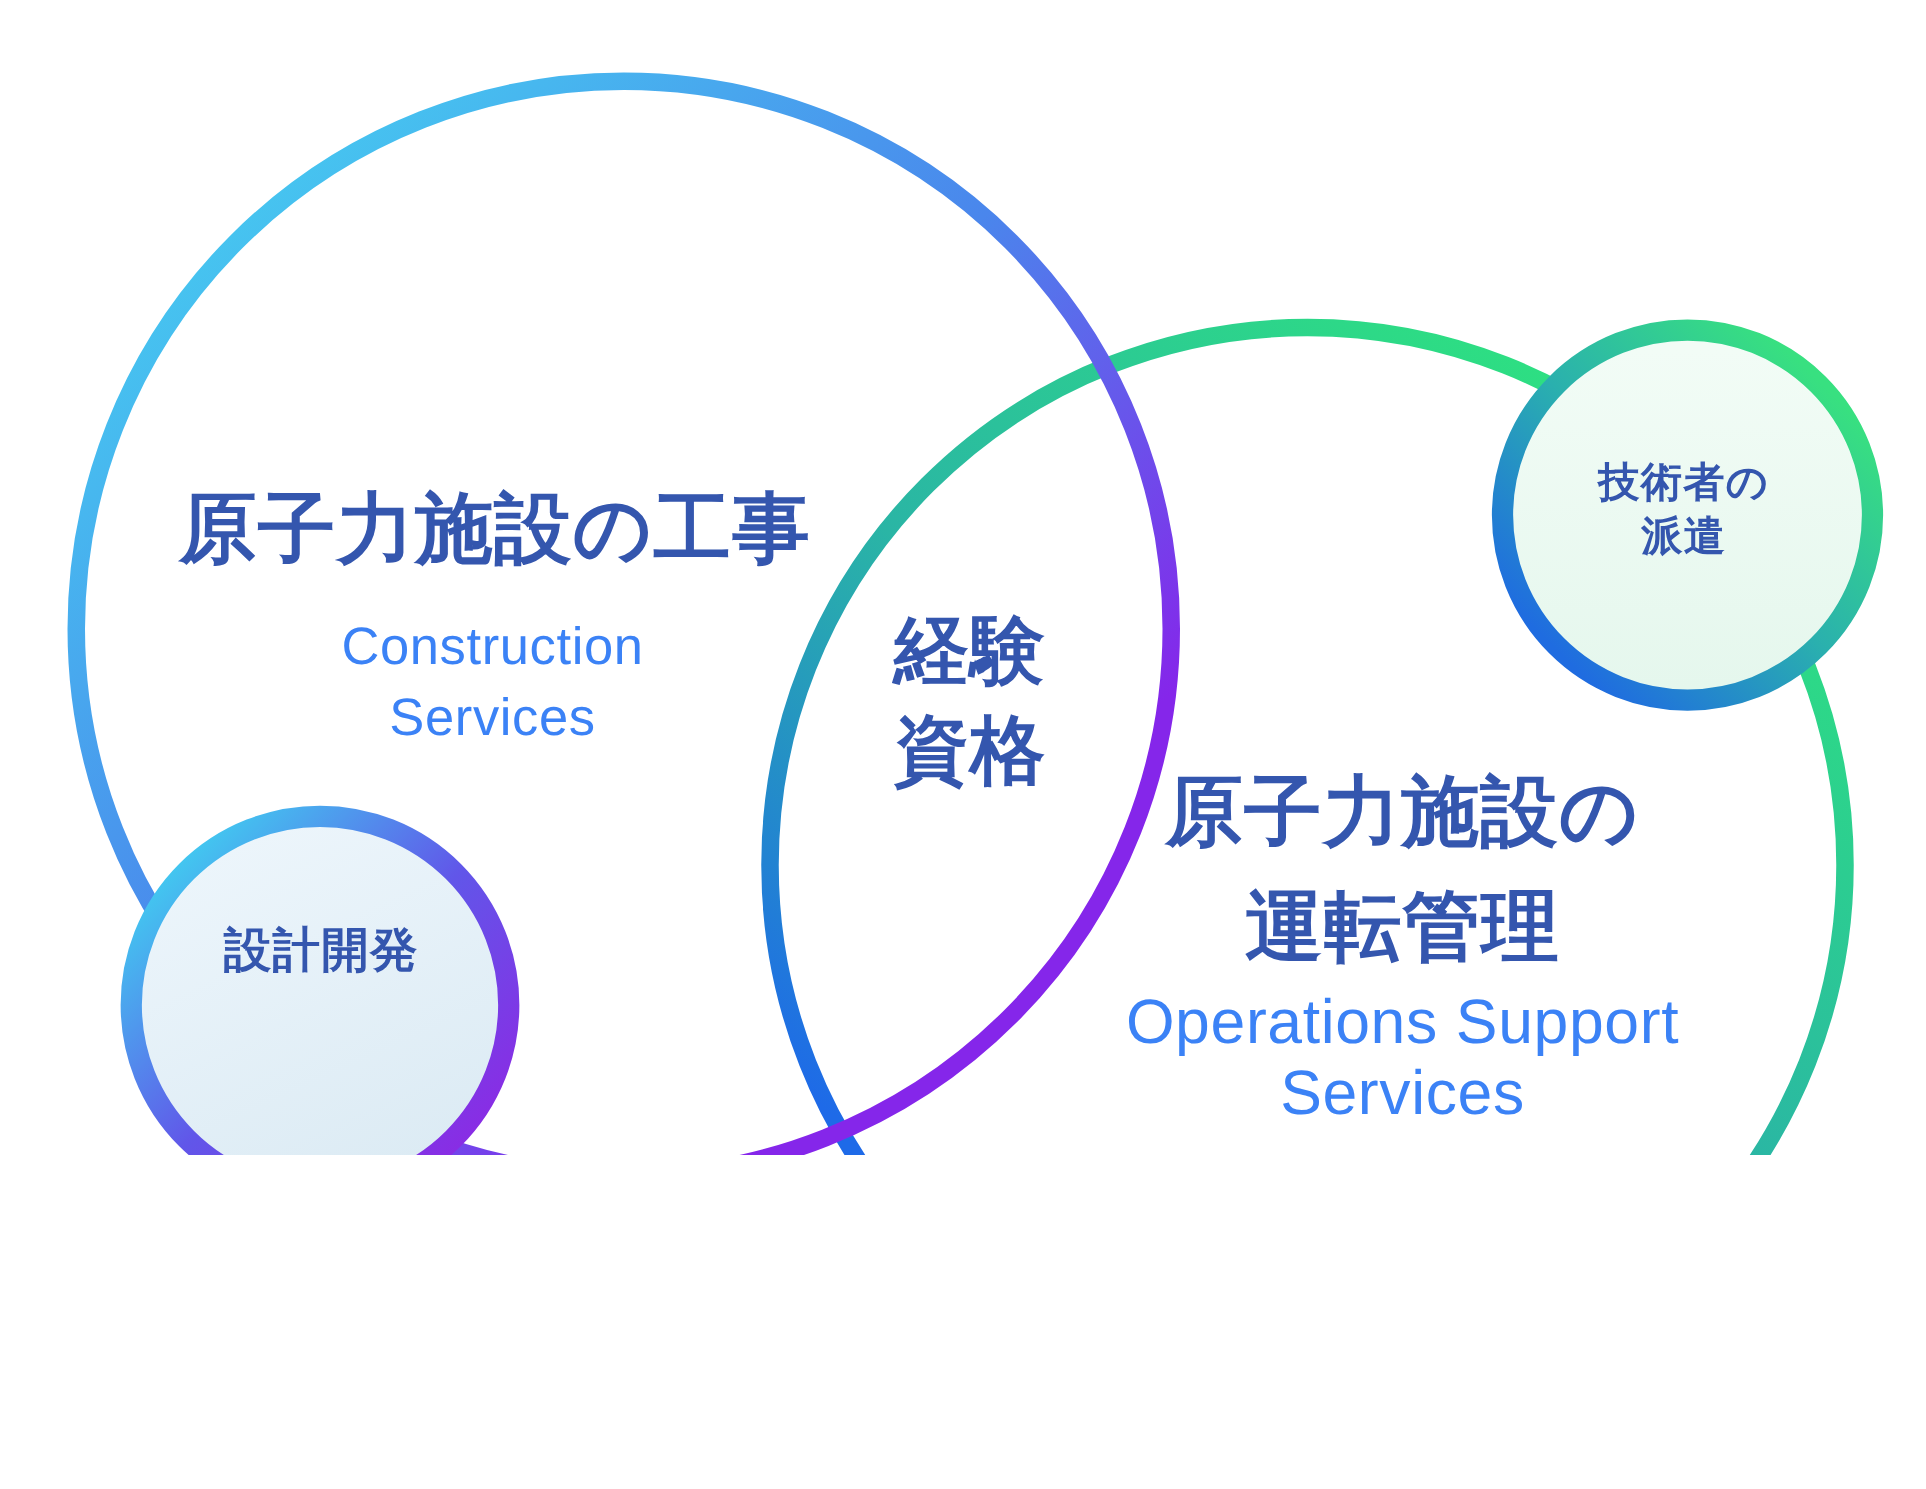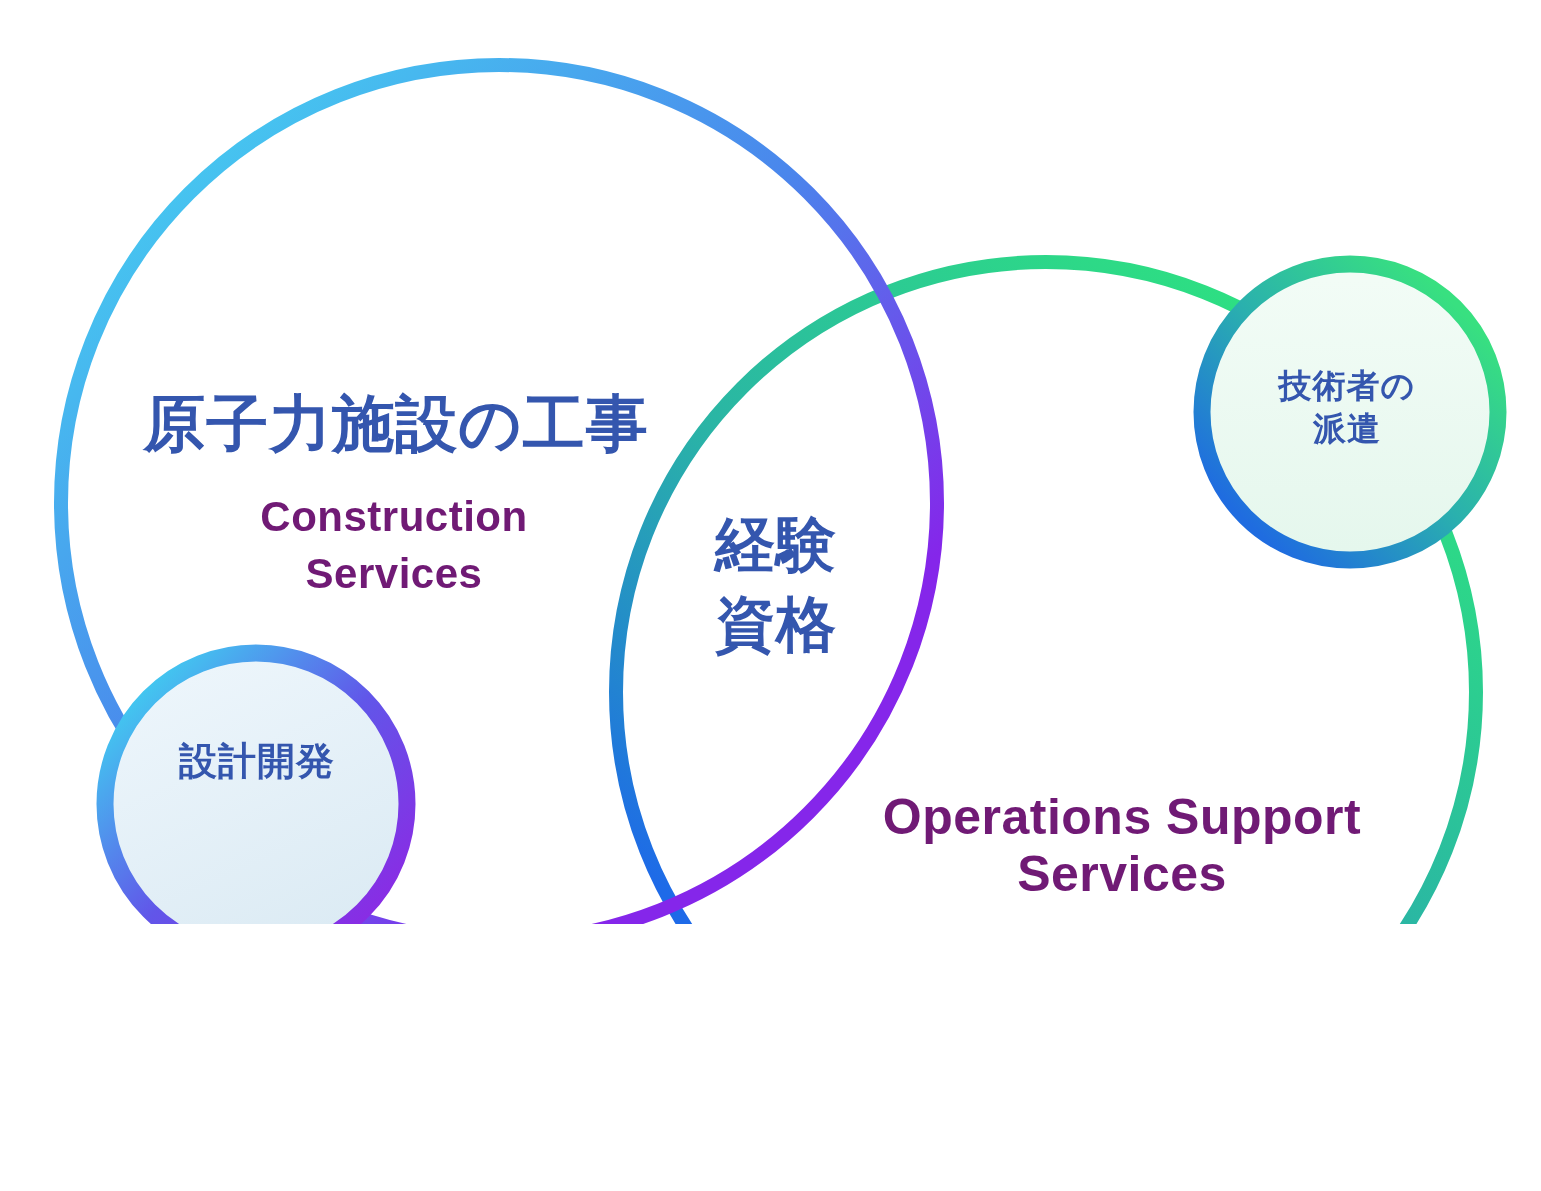--- a/index.html
+++ b/index.html
@@ -16,27 +16,27 @@
     transform:translateX(-50%);
     text-align:center;
     white-space:nowrap;
   }
   .jp-heading{
     color:#3456ae;
     font-weight:800;
     letter-spacing:1px;
   }
   .en-sub{
-    color:#701a75;
-    font-weight:700;
+    color:#3b82f6;
+    font-weight:400;
     letter-spacing:0.5px;
   }
   .left-title{left:396px;top:392px;font-size:62px;line-height:64px;}
   .left-sub{left:394px;top:488px;font-size:42px;line-height:57px;}
-  .overlap-label{left:776px;top:481px;font-size:60px;line-height:80px;margin-top:24px;}
+  .overlap-label{left:776px;top:481px;font-size:60px;line-height:80px;}
   .right-title{left:1122px;top:604px;font-size:62px;line-height:92px;}
   .right-sub{left:1122px;top:789px;font-size:50px;line-height:57px;}
   .design-label{left:257px;top:741px;font-size:38px;line-height:40px;}
   .dispatch-label{left:1347px;top:364px;font-size:33px;line-height:43px;}
 </style>
 </head>
 <body>
 
 <div class="canvas">
 
@@ -83,20 +83,24 @@
   <div class="label en-sub left-sub">
     <div>Construction</div>
     <div>Services</div>
   </div>
 
   <div class="label jp-heading overlap-label">
     <div>経験</div>
     <div>資格</div>
   </div>
 
+  <div class="label jp-heading right-title">
+    <div>原子力施設の</div>
+    <div>運転管理</div>
+  </div>
 
   <div class="label en-sub right-sub">
     <div>Operations Support</div>
     <div>Services</div>
   </div>
 
   <div class="label jp-heading design-label">設計開発</div>
 
   <div class="label jp-heading dispatch-label">
     <div>技術者の</div>

